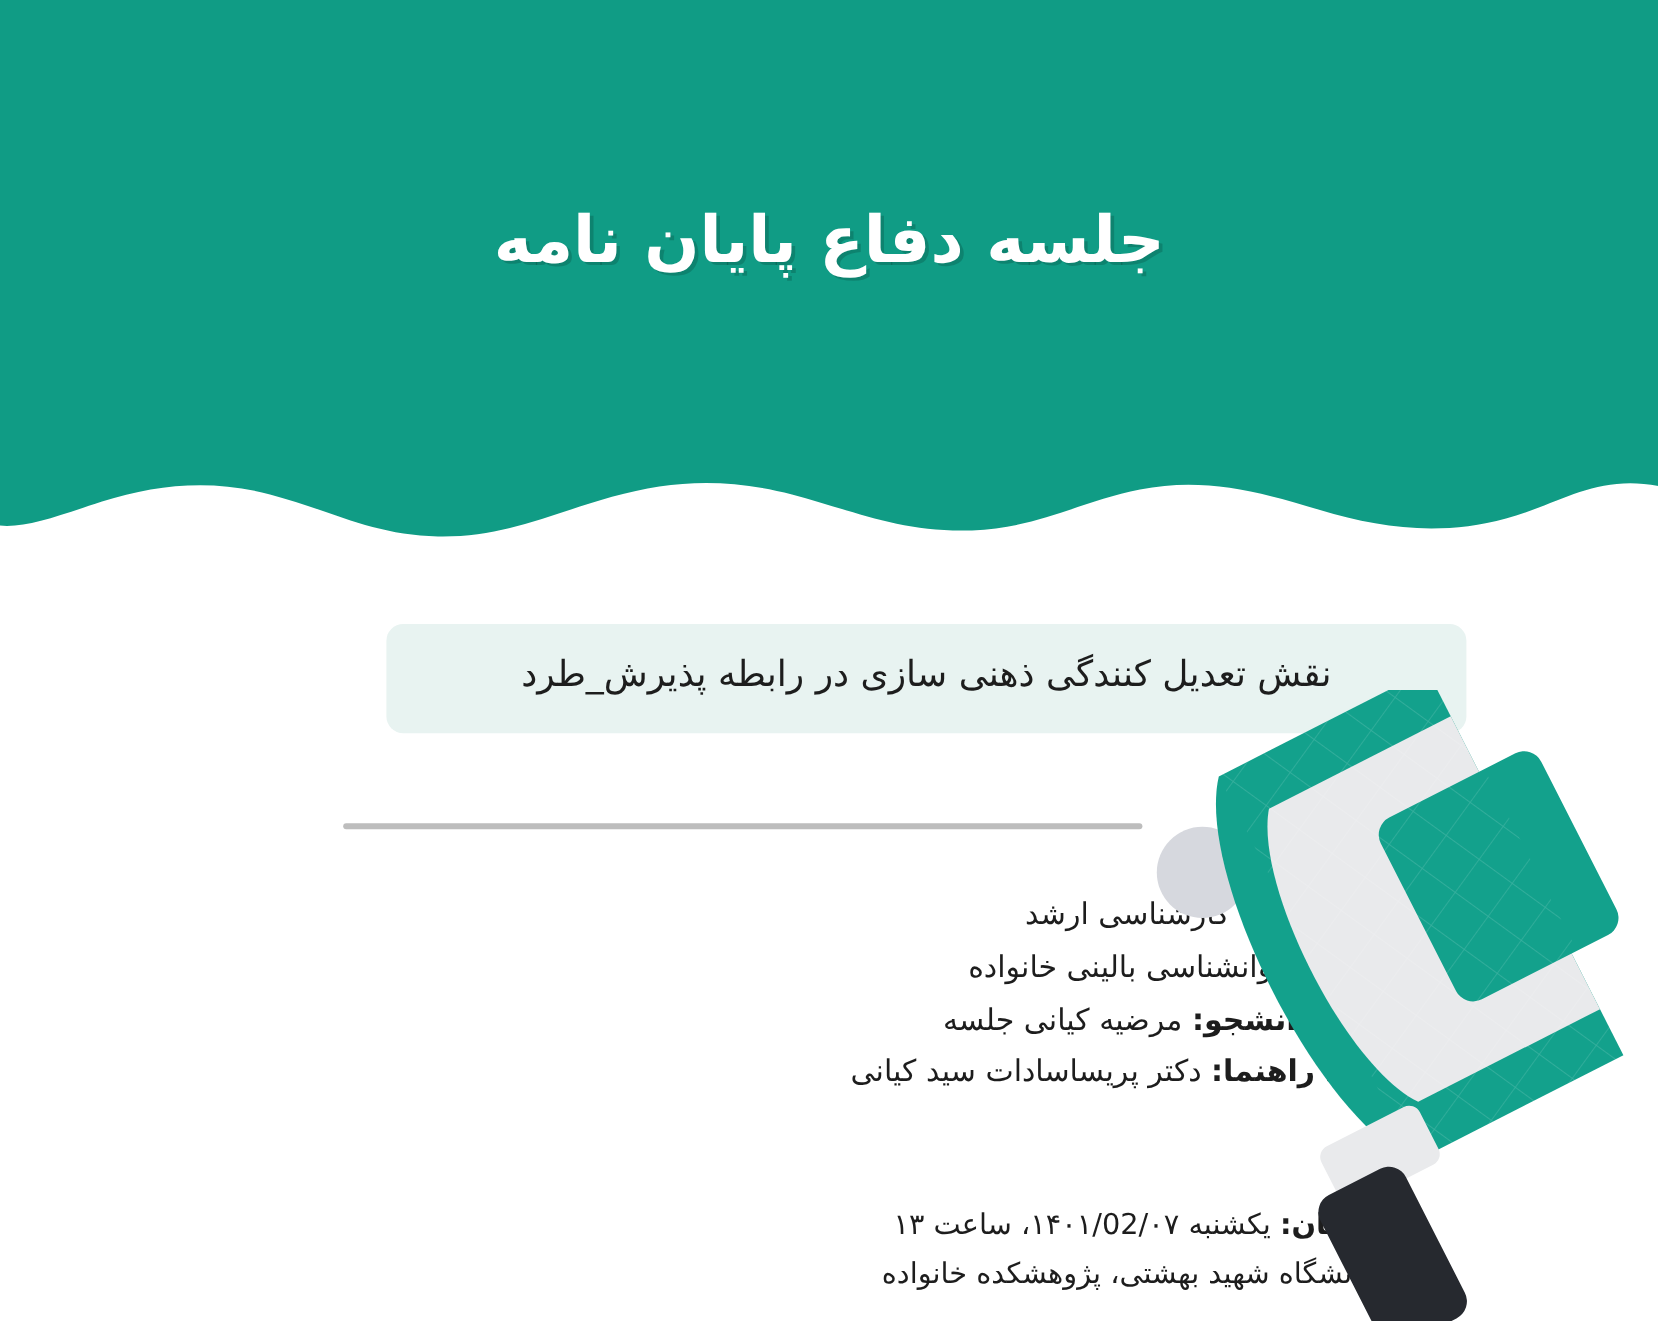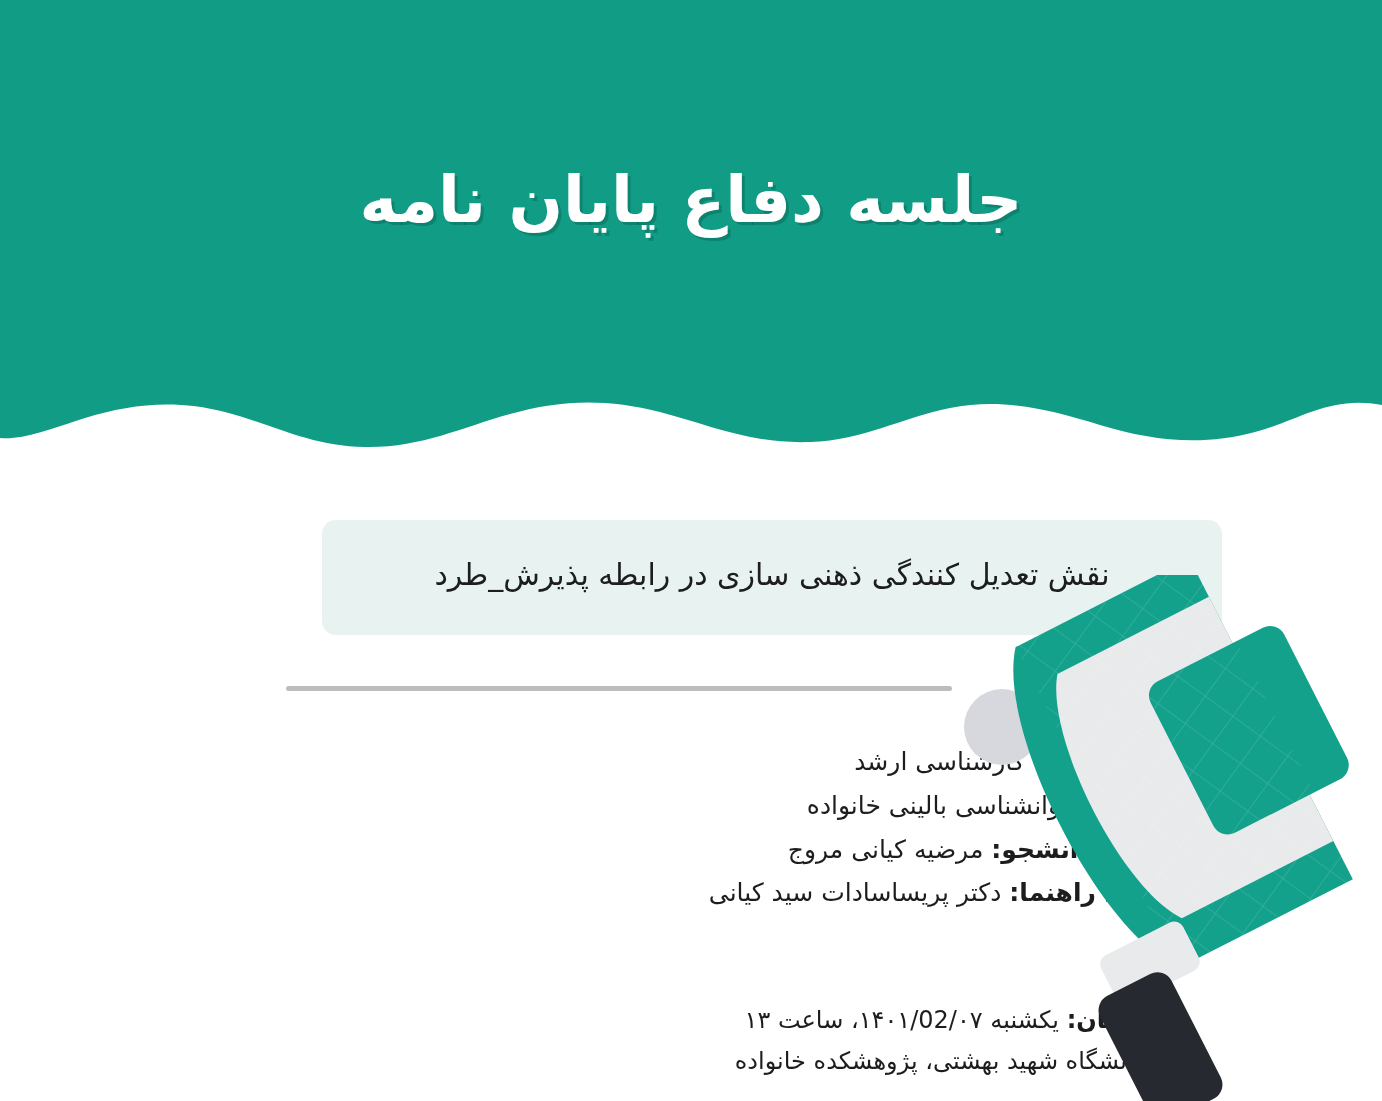--- a/index.html
+++ b/index.html
@@ -38,21 +38,21 @@
     left: 0;
     top: 0;
     width: 1382px;
     height: 430px;
     display: flex;
     align-items: center;
     justify-content: center;
     direction: rtl;
   }
   .title span {
-    font-size: 64px;
+    font-size: 54px;
     font-weight: bold;
     color: #ffffff;
     letter-spacing: 0px;
     text-shadow: 3px 3px 0 rgba(0,0,0,0.16);
     line-height: 1.25;
     padding-bottom: 30px;
   }
 
   
   .subject-box {
@@ -61,21 +61,21 @@
     top: 520px;
     width: 900px;
     background: #e8f3f1;
     border-radius: 14px;
     padding: 20px 26px 24px 26px;
     box-sizing: border-box;
     direction: rtl;
     text-align: center;
   }
   .subject-box p {
-    margin: 12px;
+    margin: 0;
     font-size: 30px;
     line-height: 1.55;
     color: #1d1d1d;
   }
 
   
   .divider {
     position: absolute;
     right: 430px;
     top: 686px;
@@ -152,21 +152,21 @@
 
   <div class="details">
     <div class="line">
       <span>کارشناسی ارشد</span>
     </div>
     <div class="line">
       <span>روانشناسی بالینی خانواده</span>
     </div>
     <div class="line">
       <b>دانشجو:</b>
-      <span>مرضیه کیانی مروج</span>
+      <span>مرضیه کیانی جلسه</span>
     </div>
     <div class="line">
       <b>استاد راهنما:</b>
       <span>دکتر پریساسادات سید کیانی</span>
     </div>
   </div>
 
   <div class="footer">
     <div class="line">
       <b>زمان:</b>

